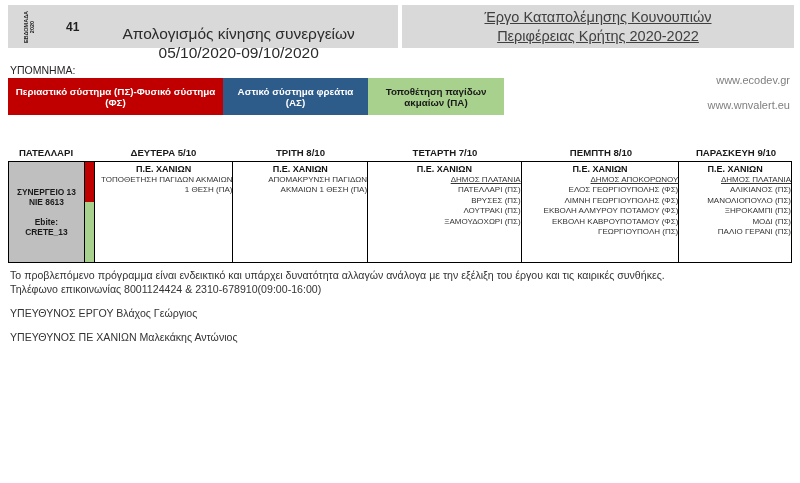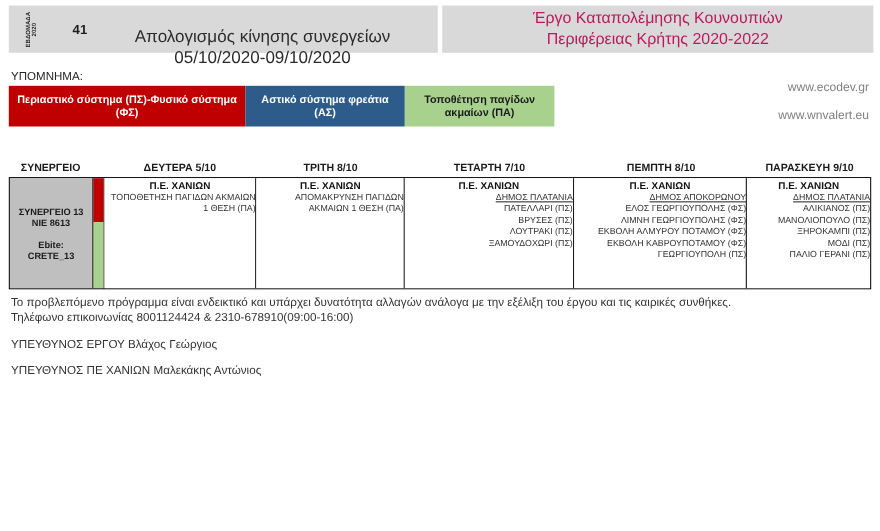--- a/index.html
+++ b/index.html
@@ -8,21 +8,21 @@
   #page { position:relative; width:800px; height:483px; background:#fff; overflow:hidden; }
 
   
   .hdr-box { position:absolute; top:5px; height:43px; background:#d9d9d9; display:flex; align-items:center; }
   #hdr-left  { left:8px;  width:390px; }
   #hdr-right { left:402px; width:392px; justify-content:center; }
   #week-block { display:flex; align-items:center; gap:20px; padding-left:4px; }
   #week-vertical { transform:rotate(-90deg); font-size:5.5px; font-weight:bold; line-height:6px; text-align:center; white-space:pre-line; width:34px; letter-spacing:0; }
   #week-number { font-size:12px; font-weight:bold; }
   #main-title { flex:1; text-align:center; font-size:15.5px; line-height:19px; color:#2b2b2b;margin-top:32px; }
-  #project-title { text-align:center; font-size:14.5px; line-height:19px; color:#be185d; }
+  #project-title { text-align:center; font-size:14.5px; line-height:19px; color:#404040; text-decoration:underline; }
 
   
   #legend-label { position:absolute; left:10px; top:64px; font-size:10.5px; color:#262626; }
   .legend-item { position:absolute; top:78px; height:37px; display:flex; align-items:center; justify-content:center; text-align:center; font-weight:bold; font-size:9.8px; padding:0 6px; }
   #legend-0 { left:8px;   width:215px; }
   #legend-1 { left:223px; width:145px; }
   #legend-2 { left:368px; width:136px; }
 
   
   .site { position:absolute; right:10px; text-align:right; font-size:11px; color:#7f7f7f; }
@@ -86,21 +86,21 @@
 
   <div id="legend-label">ΥΠΟΜΝΗΜΑ:</div>
   <div class="legend-item" id="legend-0" style="background-color: rgb(192, 0, 0); color: rgb(255, 255, 255);">Περιαστικό σύστημα (ΠΣ)-Φυσικό σύστημα (ΦΣ)</div>
   <div class="legend-item" id="legend-1" style="background-color: rgb(46, 92, 138); color: rgb(255, 255, 255);">Αστικό σύστημα φρεάτια (ΑΣ)</div>
   <div class="legend-item" id="legend-2" style="background-color: rgb(169, 209, 142); color: rgb(26, 26, 26);">Τοποθέτηση παγίδων ακμαίων (ΠΑ)</div>
 
   <div class="site" id="site-1">www.ecodev.gr</div>
   <div class="site" id="site-2">www.wnvalert.eu</div>
 
   <div id="tbl-headers">
-    <div class="th col-crew">ΣΥΝΕΡΓΕΙΟ</div>
+    <div class="th col-crew">ΠΑΤΕΛΛΑΡΙ</div>
     <div class="th col-stripe"></div>
     <div class="th col-d0">ΔΕΥΤΕΡΑ 5/10</div>
     <div class="th col-d1">ΤΡΙΤΗ 8/10</div>
     <div class="th col-d2">ΤΕΤΑΡΤΗ 7/10</div>
     <div class="th col-d3">ΠΕΜΠΤΗ 8/10</div>
     <div class="th col-d4">ΠΑΡΑΣΚΕΥΗ 9/10</div>
   </div>
 
   <div id="tbl-body">
     <div class="cell col-crew" id="crew-cell">

